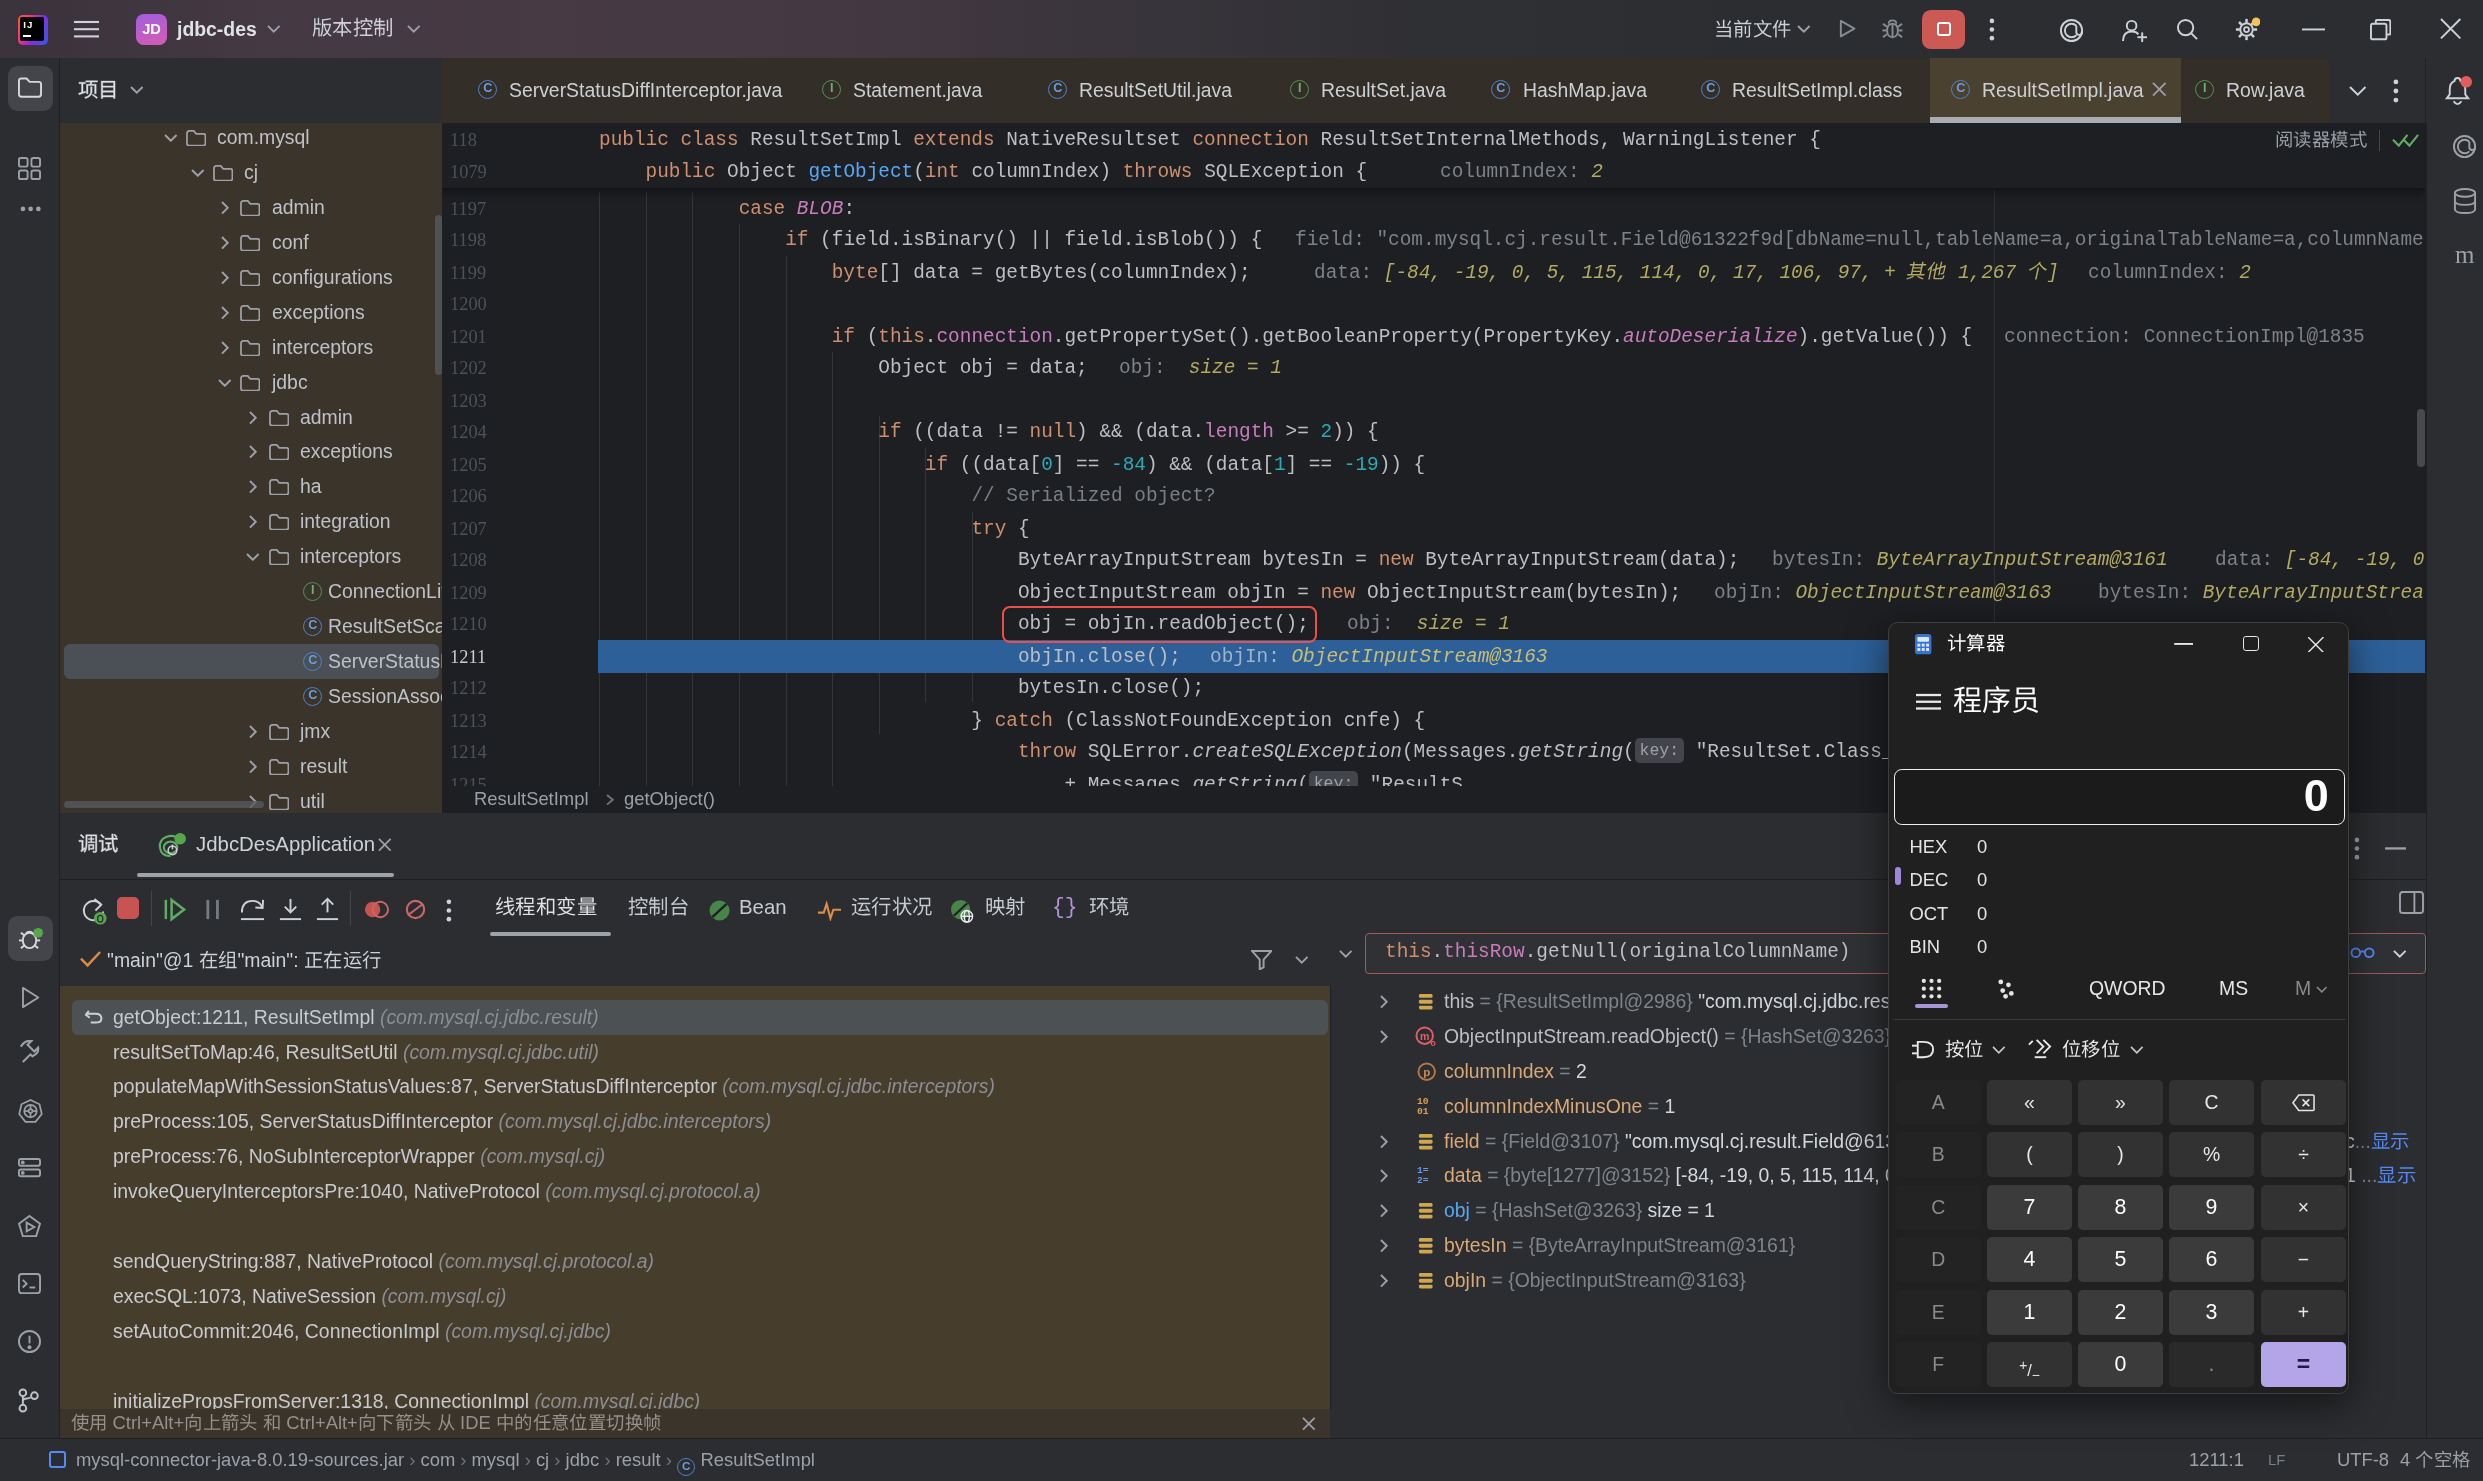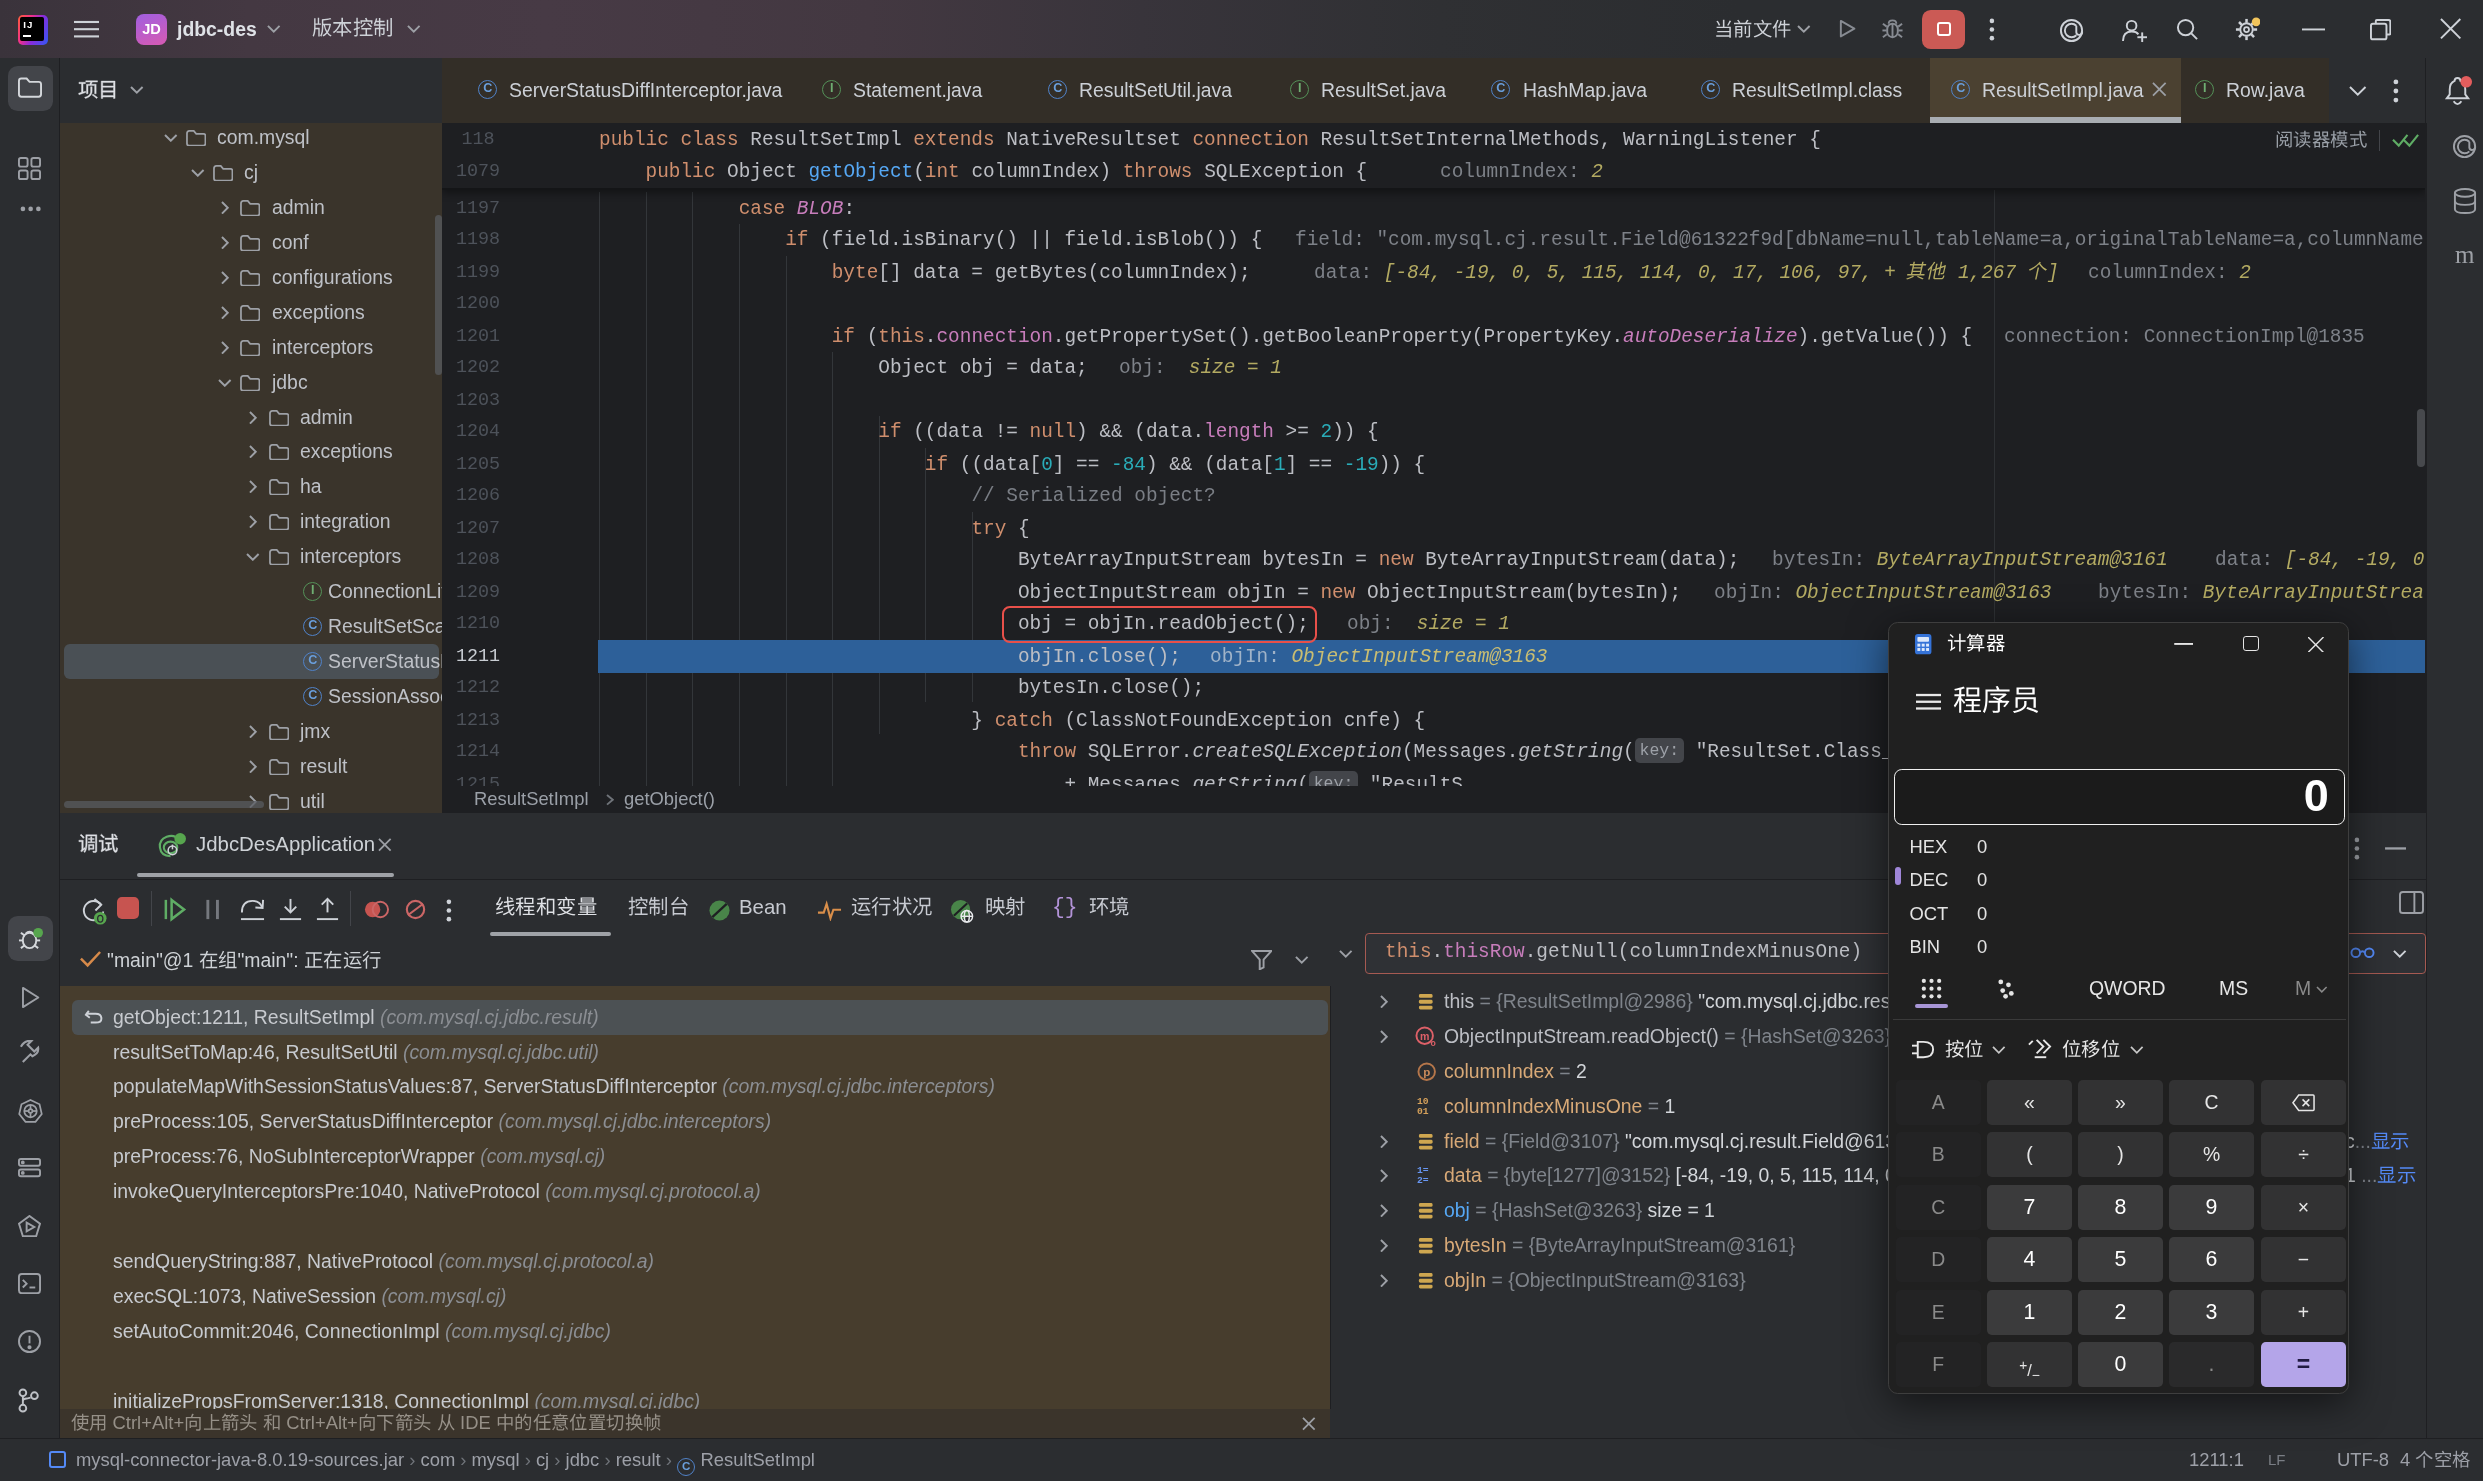--- a/index.html
+++ b/index.html
@@ -1,21 +1,21 @@
 <!DOCTYPE html>
 <html><head><meta charset="utf-8"><style>
 *{margin:0;padding:0;box-sizing:border-box}
 html,body{width:2483px;height:1482px;background:#1e1f22;font-family:"Liberation Sans",sans-serif;overflow:hidden}
 body{position:relative}
 .a{position:absolute}
 .k,.kb{display:inline-block;width:1em;height:1em;vertical-align:-0.13em;fill:currentColor}
 .kb{stroke:currentColor;stroke-width:19.4px}
 .mono{font-family:"Liberation Mono",monospace;font-size:19.4px;white-space:pre}
 .cl{position:absolute;left:157px;height:32px;line-height:32px;font-family:"Liberation Mono",monospace;font-size:19.4px;white-space:pre;color:#bcbec4}
-.gut{position:absolute;left:0;width:72px;height:32px;line-height:32px;text-align:center;font-family:Liberation Mono, monospace;font-size:18.4px;color:#4d525a}
+.gut{position:absolute;left:8px;width:72px;height:32px;line-height:32px;text-align:left;font-family:Liberation Serif, serif;font-size:18.4px;color:#4d525a}
 .kw{color:#cf8e6d}
 .fld{color:#c77dbb}
 .fi{color:#c77dbb;font-style:italic}
 .num{color:#2aacb8}
 .cmt{color:#7a7e85}
 .mtd{color:#56a8f5}
 .sit{font-style:italic}
 .hint{color:#7d8188;}
 .hv{color:#b3aa62;font-style:italic}
 .hv .k{transform:skewX(-12deg)}
@@ -811,21 +811,21 @@
     <svg class="ic" style="left:1242px;top:604px" width="13.6" height="13.6" viewBox="0 0 14 14">
       <g stroke="#9da0a6" stroke-width="1.8">
         <line x1="1" y1="1" x2="13" y2="13"></line>
         <line x1="13" y1="1" x2="1" y2="13"></line>
       </g>
     </svg>
     <svg class="ic" style="left:1278px;top:136px" width="15.5" height="9.7" viewBox="0 0 16 10">
       <polyline points="2,2 8,8 14,2" fill="none" stroke="#9da0a6" stroke-width="2"></polyline>
     </svg>
     <div class="a" style="left:1305px;top:120px;width:1061px;height:41px;background:#2f3135;border:1.9px solid #a65a52;border-radius:3.9px"></div>
-    <div class="a mono" style="left:1325px;top:120px;height:41px;line-height:39px"><span class="kw">this</span><span style="color:#bcbec4">.</span><span class="fld">thisRow</span><span style="color:#bcbec4">.getNull(columnIndexMinusOne)</span></div>
+    <div class="a mono" style="left:1325px;top:120px;height:41px;line-height:39px"><span class="kw">this</span><span style="color:#bcbec4">.</span><span class="fld">thisRow</span><span style="color:#bcbec4">.getNull(originalColumnName)</span></div>
     <svg class="ic" style="left:2290px;top:132px" width="25" height="15.5" viewBox="0 0 26 16">
       <g fill="none" stroke="#548af7" stroke-width="2">
         <circle cx="6" cy="8" r="4.5"></circle>
         <circle cx="20" cy="8" r="4.5"></circle>
         <path d="M10.5 8 Q13 5 15.5 8"></path>
       </g>
     </svg>
     <svg class="ic" style="left:2332px;top:136px" width="15.5" height="9.7" viewBox="0 0 16 10">
       <polyline points="2,2 8,8 14,2" fill="none" stroke="#ced2d8" stroke-width="2"></polyline>
     </svg>

